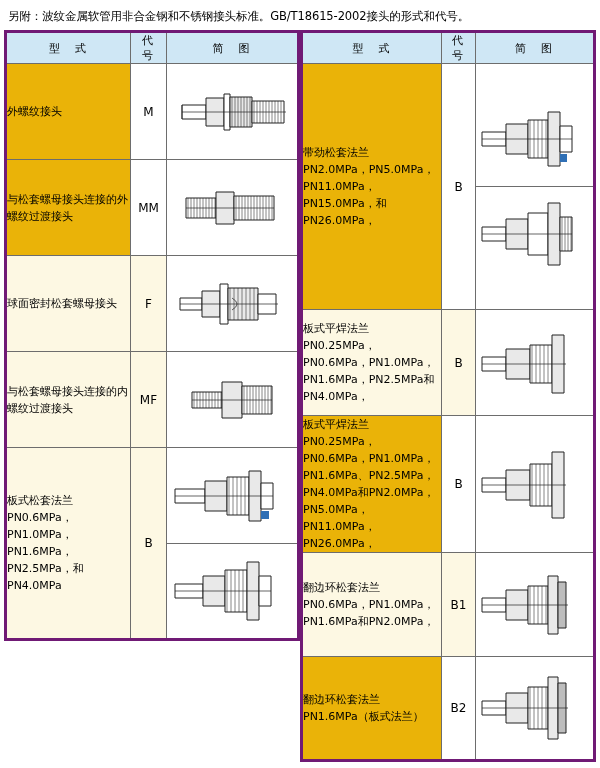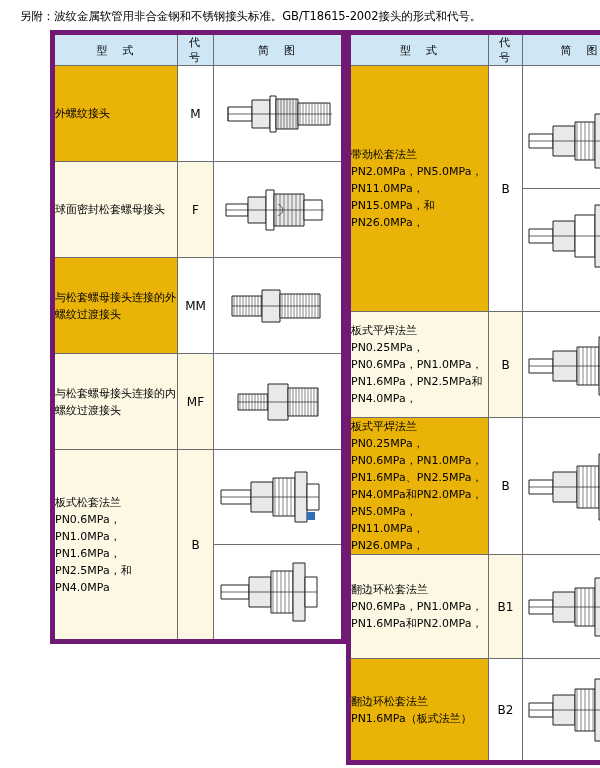--- a/index.html
+++ b/index.html
@@ -3,21 +3,21 @@
 <meta charset="utf-8">
 <style>
   html,body{margin:0;padding:0;}
   body{
     width:600px;height:768px;
     background:#ffffff;
     font-family:"DejaVu Sans","Liberation Sans",sans-serif;
     color:#000;
     overflow:hidden;
   }
-  .page{width:600px;height:768px;position:relative;box-sizing:border-box;padding:0 16px;}
+  .page{width:600px;height:768px;position:relative;box-sizing:border-box;padding:0 4px;}
   .title{
     font-size:11.5px;
     line-height:16px;
     padding:8px 4px 6px 4px;
     white-space:nowrap;
     letter-spacing:-0.1px;
   }
   table.main{
     border-collapse:collapse;
     width:592px;
@@ -25,22 +25,21 @@
   }
   table.main > tbody > tr > td{
     padding:0;
     vertical-align:top;
   }
   .halfwrap{width:100%;}
   table.half{
     border-collapse:collapse;
     width:100%;
     table-layout:fixed;
-    border:5px solid #701a75;
-    margin-left:34px;
+    border:3px solid #701a75;
   }
   table.half td,table.half th{
     border:1px solid #6d6d6d;
     padding:0;
     font-weight:normal;
   }
   thead th{
     background:#cfe7f5;
     height:22px;
     font-size:11px;
@@ -138,45 +137,20 @@
                       <line x1="78" y1="25" x2="78" y2="55"></line>
                     </g>
                     <line class="thin" x1="10" y1="40" x2="114" y2="40"></line>
                     <path class="thin" d="M10 33 L10 47"></path>
                   </g>
                 </svg>
               </td>
             </tr>
 
             <tr style="height:96px;">
-              <td class="name cream">球面密封松套螺母接头</td>
-              <td class="code cream">F</td>
-              <td class="fig">
-                <svg width="120" height="80" viewBox="0 0 120 80">
-                  <path class="fillw" d="M8 34 L30 34 L30 46 L8 46 Z"></path>
-                  <path class="fillg" d="M30 27 L48 27 L48 53 L30 53 Z"></path>
-                  <path class="fillw" d="M48 20 L56 20 L56 60 L48 60 Z"></path>
-                  <path class="fillg" d="M56 24 L86 24 L86 56 L56 56 Z"></path>
-                  <path class="fillw" d="M86 30 L104 30 L104 50 L86 50 Z"></path>
-                  <path class="thin" d="M60 34 Q70 40 60 46"></path>
-                  <g class="hatch">
-                    <line x1="58" y1="24" x2="58" y2="56"></line>
-                          <line x1="62" y1="24" x2="62" y2="56"></line>
-                    <line x1="66" y1="24" x2="66" y2="56"></line>
-                          <line x1="70" y1="24" x2="70" y2="56"></line>
-                    <line x1="74" y1="24" x2="74" y2="56"></line>
-                          <line x1="78" y1="24" x2="78" y2="56"></line>
-                    <line x1="82" y1="24" x2="82" y2="56"></line>
-                  </g>
-                  <line class="thin" x1="8" y1="40" x2="106" y2="40"></line>
-                </svg>
-              </td>
-            </tr>
-
-            <tr style="height:96px;">
               <td class="name white">与松套螺母接头连接的外螺纹过渡接头</td>
               <td class="code">MM</td>
               <td class="fig">
                 <svg width="120" height="80" viewBox="0 0 120 80">
                   <path class="fillw" d="M14 30 L44 30 L44 50 L14 50 Z"></path>
                   <path class="fillg" d="M44 24 L62 24 L62 56 L44 56 Z"></path>
                   <path class="fillw" d="M62 28 L102 28 L102 52 L62 52 Z"></path>
                   <g class="hatch">
                     <line x1="16" y1="30" x2="16" y2="50"></line>
                           <line x1="19" y1="30" x2="19" y2="50"></line>
@@ -203,20 +177,45 @@
                     <line x1="94" y1="28" x2="94" y2="52"></line>
                           <line x1="97" y1="28" x2="97" y2="52"></line>
                     <line x1="100" y1="28" x2="100" y2="52"></line>
                   </g>
                   <line class="thin" x1="14" y1="40" x2="102" y2="40"></line>
                 </svg>
               </td>
             </tr>
 
             <tr style="height:96px;">
+              <td class="name cream">球面密封松套螺母接头</td>
+              <td class="code cream">F</td>
+              <td class="fig">
+                <svg width="120" height="80" viewBox="0 0 120 80">
+                  <path class="fillw" d="M8 34 L30 34 L30 46 L8 46 Z"></path>
+                  <path class="fillg" d="M30 27 L48 27 L48 53 L30 53 Z"></path>
+                  <path class="fillw" d="M48 20 L56 20 L56 60 L48 60 Z"></path>
+                  <path class="fillg" d="M56 24 L86 24 L86 56 L56 56 Z"></path>
+                  <path class="fillw" d="M86 30 L104 30 L104 50 L86 50 Z"></path>
+                  <path class="thin" d="M60 34 Q70 40 60 46"></path>
+                  <g class="hatch">
+                    <line x1="58" y1="24" x2="58" y2="56"></line>
+                          <line x1="62" y1="24" x2="62" y2="56"></line>
+                    <line x1="66" y1="24" x2="66" y2="56"></line>
+                          <line x1="70" y1="24" x2="70" y2="56"></line>
+                    <line x1="74" y1="24" x2="74" y2="56"></line>
+                          <line x1="78" y1="24" x2="78" y2="56"></line>
+                    <line x1="82" y1="24" x2="82" y2="56"></line>
+                  </g>
+                  <line class="thin" x1="8" y1="40" x2="106" y2="40"></line>
+                </svg>
+              </td>
+            </tr>
+
+            <tr style="height:96px;">
               <td class="name cream">与松套螺母接头连接的内螺纹过渡接头</td>
               <td class="code cream">MF</td>
               <td class="fig">
                 <svg width="120" height="80" viewBox="0 0 120 80">
                   <path class="fillw" d="M20 32 L50 32 L50 48 L20 48 Z"></path>
                   <path class="fillg" d="M50 22 L70 22 L70 58 L50 58 Z"></path>
                   <path class="fillw" d="M70 26 L100 26 L100 54 L70 54 Z"></path>
                   <g class="hatch">
                     <line x1="22" y1="32" x2="22" y2="48"></line>
                           <line x1="25" y1="32" x2="25" y2="48"></line>

